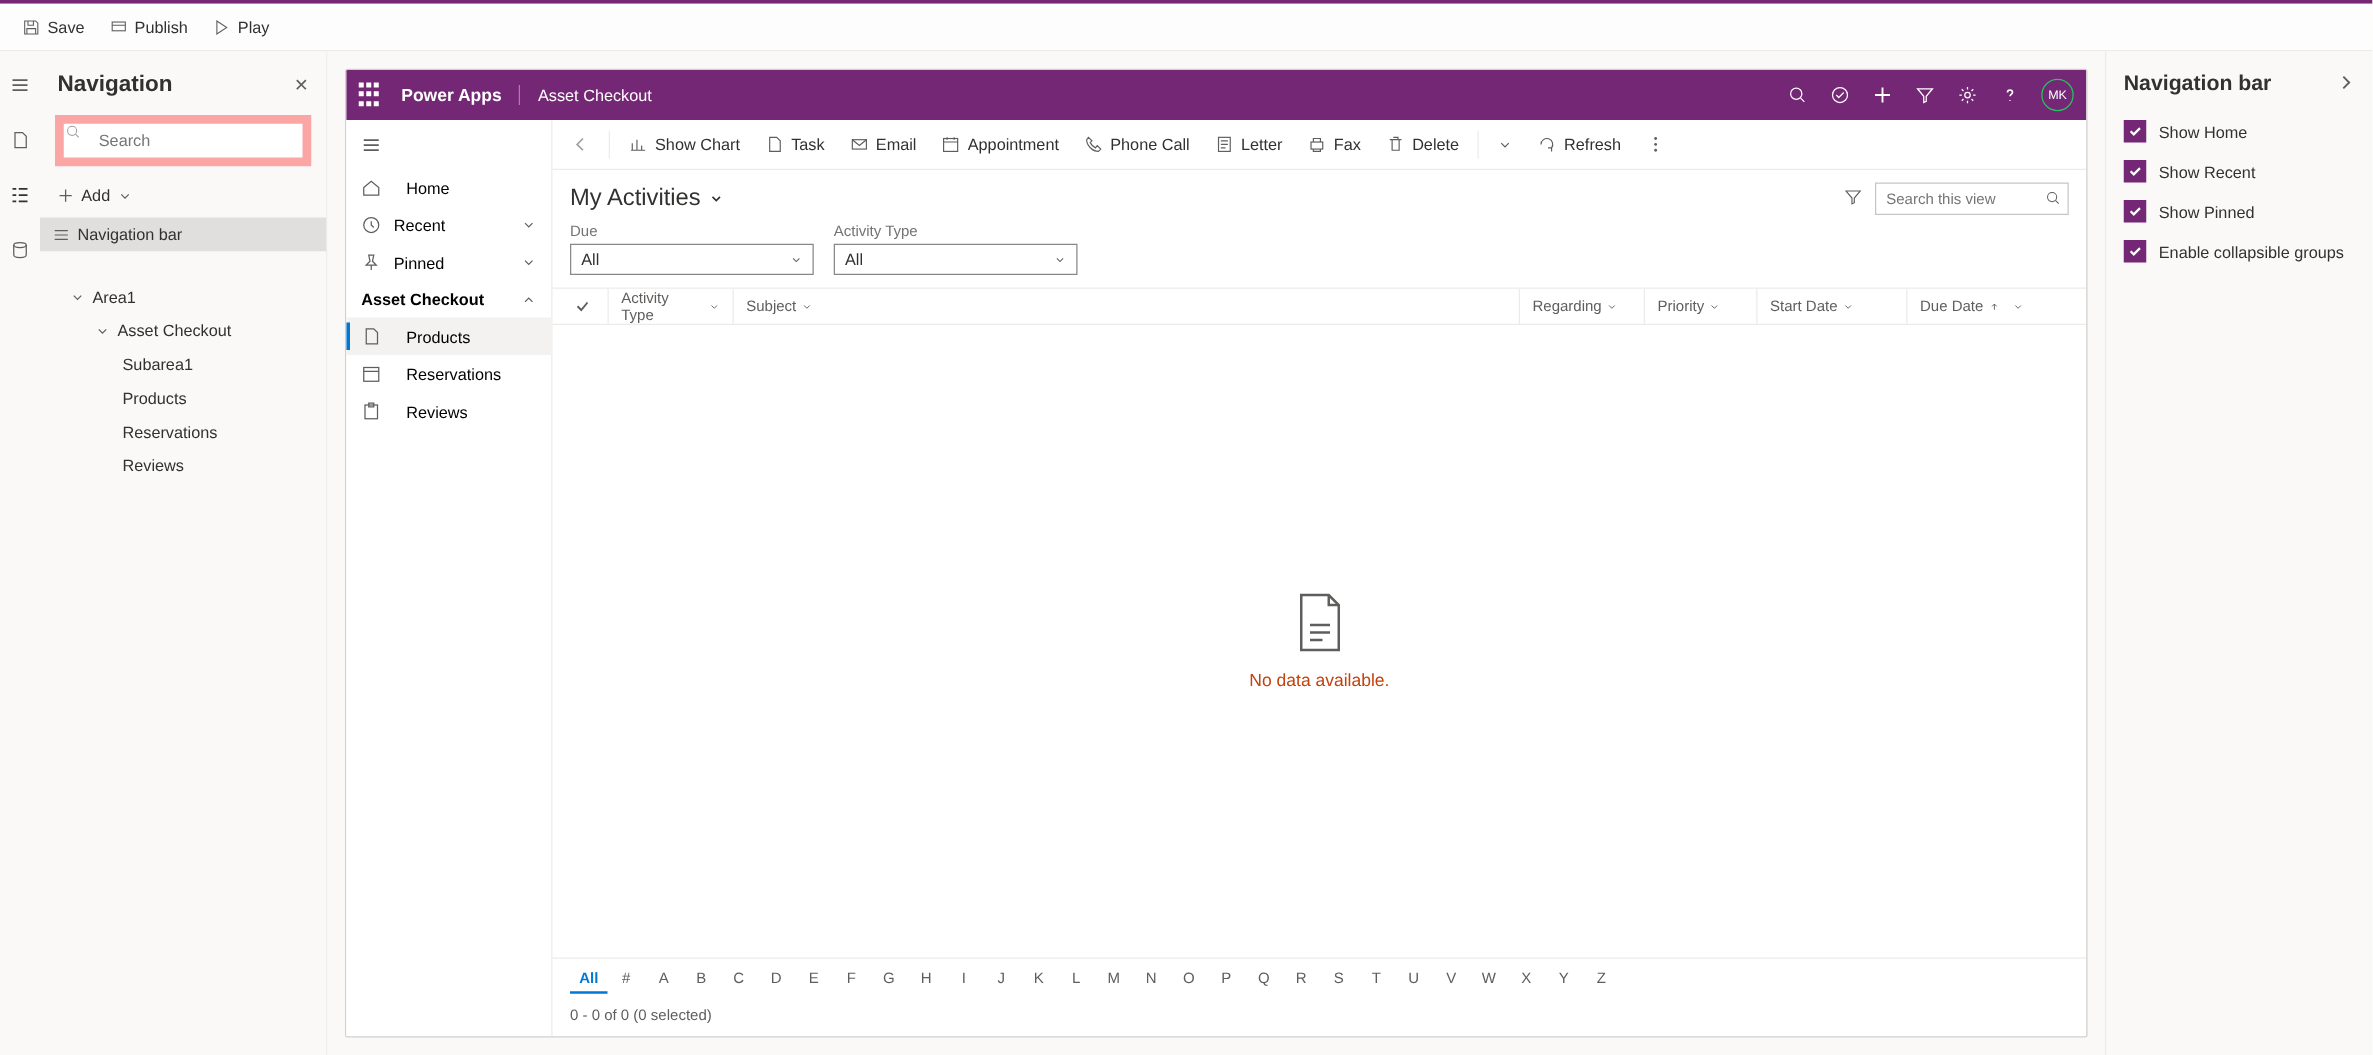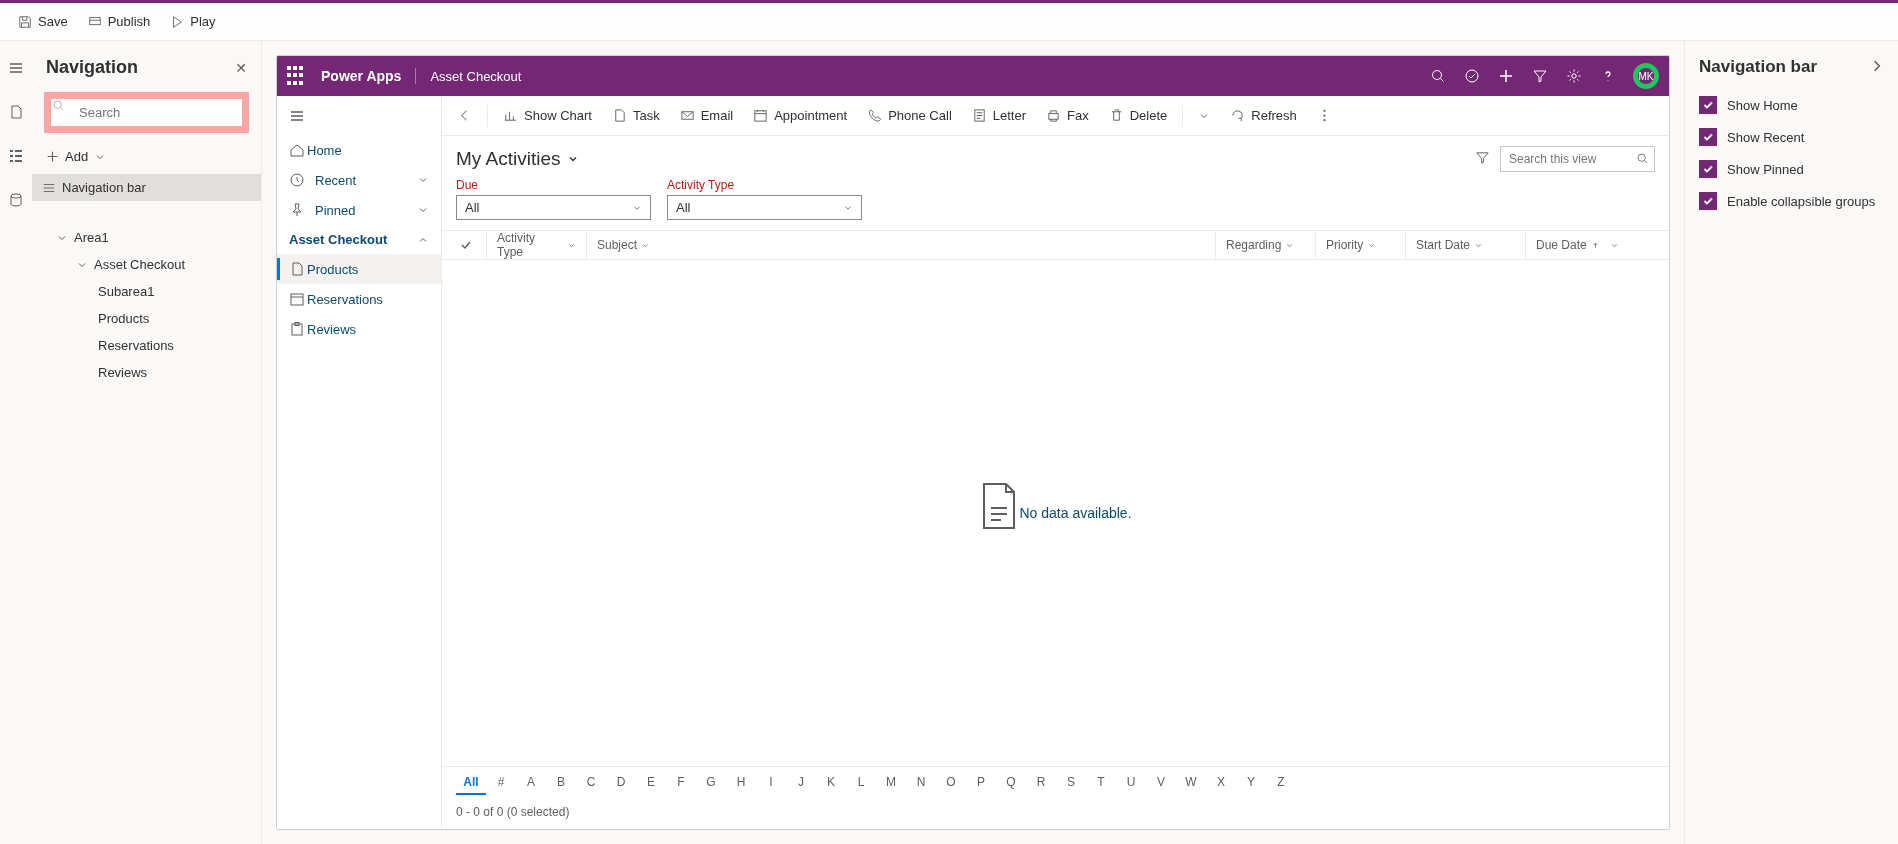--- a/index.html
+++ b/index.html
@@ -31,25 +31,25 @@
 
 .canvas { flex: 1; background:#faf9f8; padding: 14px; display:flex; }
 .app-preview { flex:1; background:#fff; border:1px solid #d2d0ce; display:flex; flex-direction:column; border-radius:2px; overflow:hidden;}
 .app-header { height:40px; background:#742774; color:#fff; display:flex; align-items:center; padding:0 10px; }
 .app-header .waffle { width:20px; height:20px; margin-right:14px; display:flex; flex-wrap:wrap; gap:2px; cursor:pointer;}
 .app-header .waffle span{width:4px;height:4px;background:#fff;}
 .app-header .brand { font-weight:600; font-size:14px; padding-right:14px; border-right:1px solid rgba(255,255,255,0.4);}
 .app-header .area { padding-left:14px; font-size:13px;}
 .app-header .spacer { flex:1; }
 .app-header .hicon { width:34px; display:flex; justify-content:center; cursor:pointer;}
-.app-header .avatar { width:26px; height:26px; border:5px solid #22c55e; border-radius:50%; display:flex; align-items:center; justify-content:center; font-size:10px; margin-left:8px;}
+.app-header .avatar { width:26px; height:26px; border:1px solid #22c55e; border-radius:50%; display:flex; align-items:center; justify-content:center; font-size:10px; margin-left:8px;}
 
 .app-body { flex:1; display:flex; min-height:0;}
 .app-sidebar { width:165px; border-right:1px solid #edebe9; padding-top:4px; background:#fff;}
-.sb-item { display:flex; align-items:center; gap:2px; padding:7px 12px; cursor:pointer; font-size:13px; color:#0c4a6e; position:relative;}
+.sb-item { display:flex; align-items:center; gap:20px; padding:7px 12px; cursor:pointer; font-size:13px; color:#000000; position:relative;}
 .sb-item.collapsible { justify-content:space-between; }
 .sb-item.group { font-weight:600; }
 .sb-item.active { background:#f3f2f1; }
 .sb-item.active::before { content:""; position:absolute; left:0; top:4px; bottom:4px; width:3px; background:#0078d4;}
 .sb-hamburger { padding:8px 12px; cursor:pointer;}
 .sb-icon { width:16px; height:16px; color:#605e5c; flex-shrink:0;}
 
 .app-content { flex:1; display:flex; flex-direction:column; min-width:0;}
 .cmd-bar { height:40px; border-bottom:1px solid #edebe9; display:flex; align-items:center; padding:0 6px; gap:2px; }
 .cmd-item { display:flex; align-items:flex-end; gap:6px; padding:5px 9px; cursor:pointer; font-size:13px;}
@@ -58,28 +58,28 @@
 
 .view-header { display:flex; align-items:center; justify-content:space-between; padding:10px 14px 6px 14px;}
 .view-title { font-size:19px; font-weight:400; display:flex; align-items:center; gap:6px; cursor:pointer;}
 .view-right { display:flex; align-items:center; gap:10px;}
 .view-search { position:relative;}
 .view-search input { width:155px; padding:5px 26px 5px 8px; border:1px solid #c8c6c4; font-size:12px;}
 .view-search svg { position:absolute; right:6px; top:6px;}
 
 .filters { display:flex; gap:16px; padding:0 14px 10px 14px;}
 .filter { display:flex; flex-direction:column; gap:3px;}
-.filter label{font-size:12px; color:#b91c1c;}
+.filter label{font-size:12px; color:#737373;}
 .filter-sel { width:195px; border:1px solid #8a8886; padding:4px 8px; display:flex; justify-content:space-between; align-items:center; cursor:pointer; font-size:13px;}
 
 .grid-head { display:flex; border-top:1px solid #edebe9; border-bottom:1px solid #edebe9; padding:0 14px; height:30px; align-items:center; font-size:12px; color:#605e5c;}
 .gh-col { display:flex; align-items:center; gap:4px; border-left:1px solid #edebe9; padding:0 10px; height:100%; cursor:pointer;}
 .gh-col:first-child{border-left:none; padding-left:4px;}
 
-.empty { flex:1; display:flex; flex-direction:row; align-items:center; justify-content:center; color:#0c4a6e;}
+.empty { flex:1; display:flex; flex-direction:column; align-items:center; justify-content:center; color:#c2410c;}
 .empty svg { margin-bottom:14px;}
 .empty-text{font-size:14px;}
 
 .alpha-row { display:flex; gap:0; border-top:1px solid #edebe9; padding:4px 14px;}
 .alpha { width:30px; text-align:center; padding:4px 0; font-size:12px; cursor:pointer; color:#605e5c;}
 .alpha.active { color:#0078d4; border-bottom:2px solid #0078d4; font-weight:600;}
 .status-row { padding:6px 14px 10px 14px; font-size:12px; color:#605e5c;}
 
 .right-panel { width:214px; background:#faf9f8; border-left:1px solid #edebe9; padding:10px 0;}
 .rp-head { display:flex; align-items:center; justify-content:space-between; padding:6px 14px 12px 14px;}

